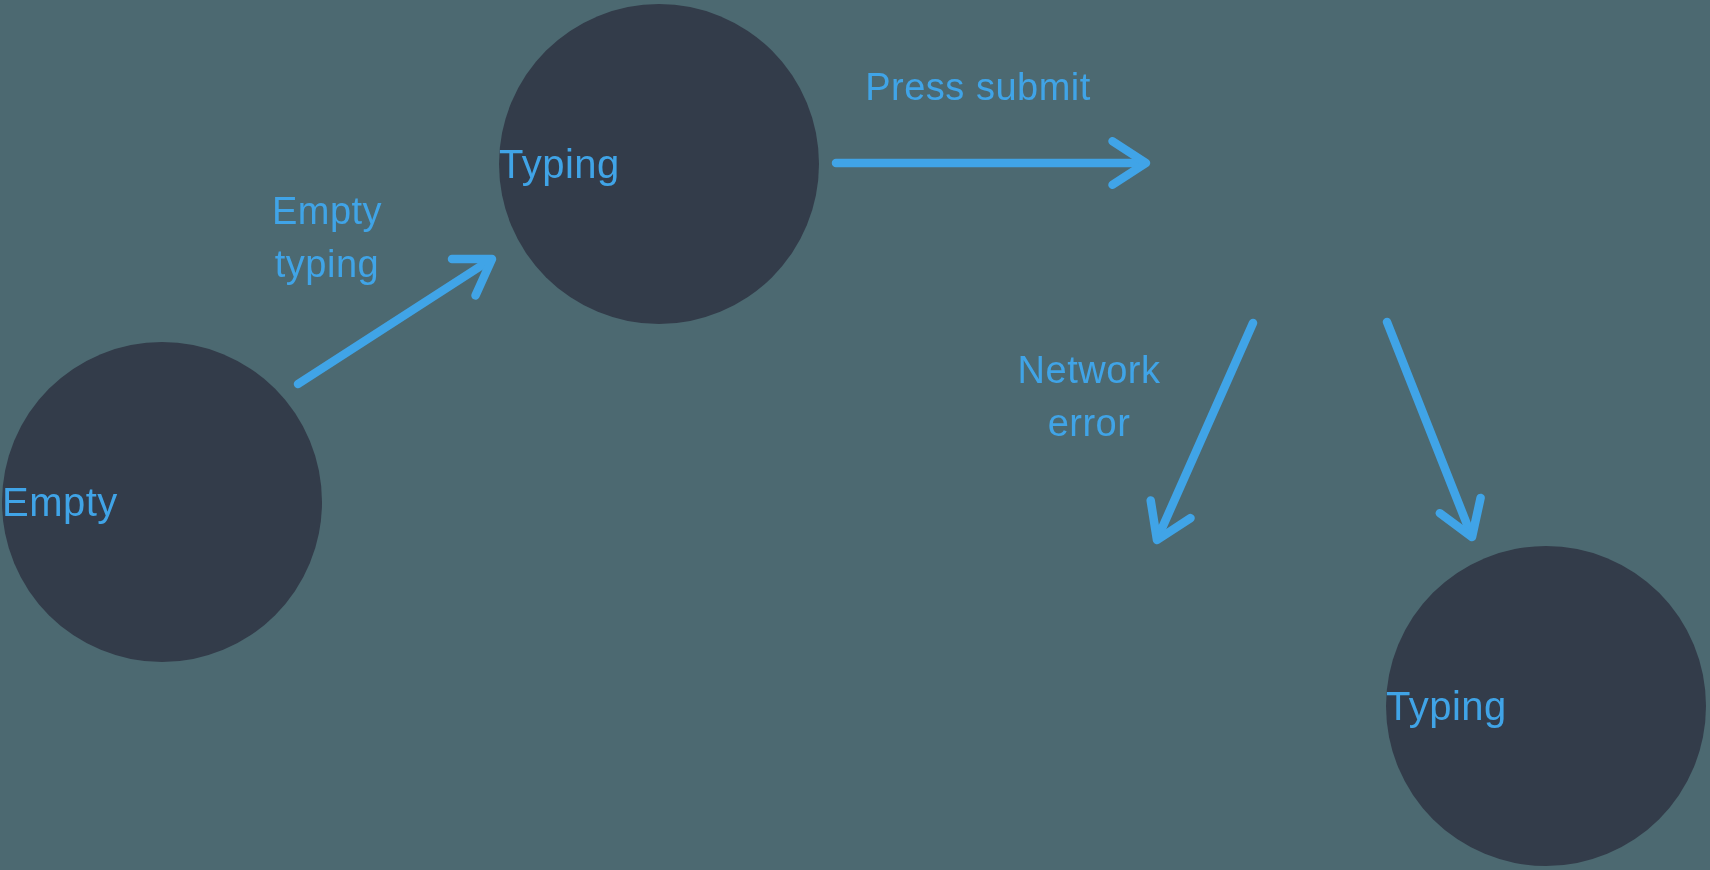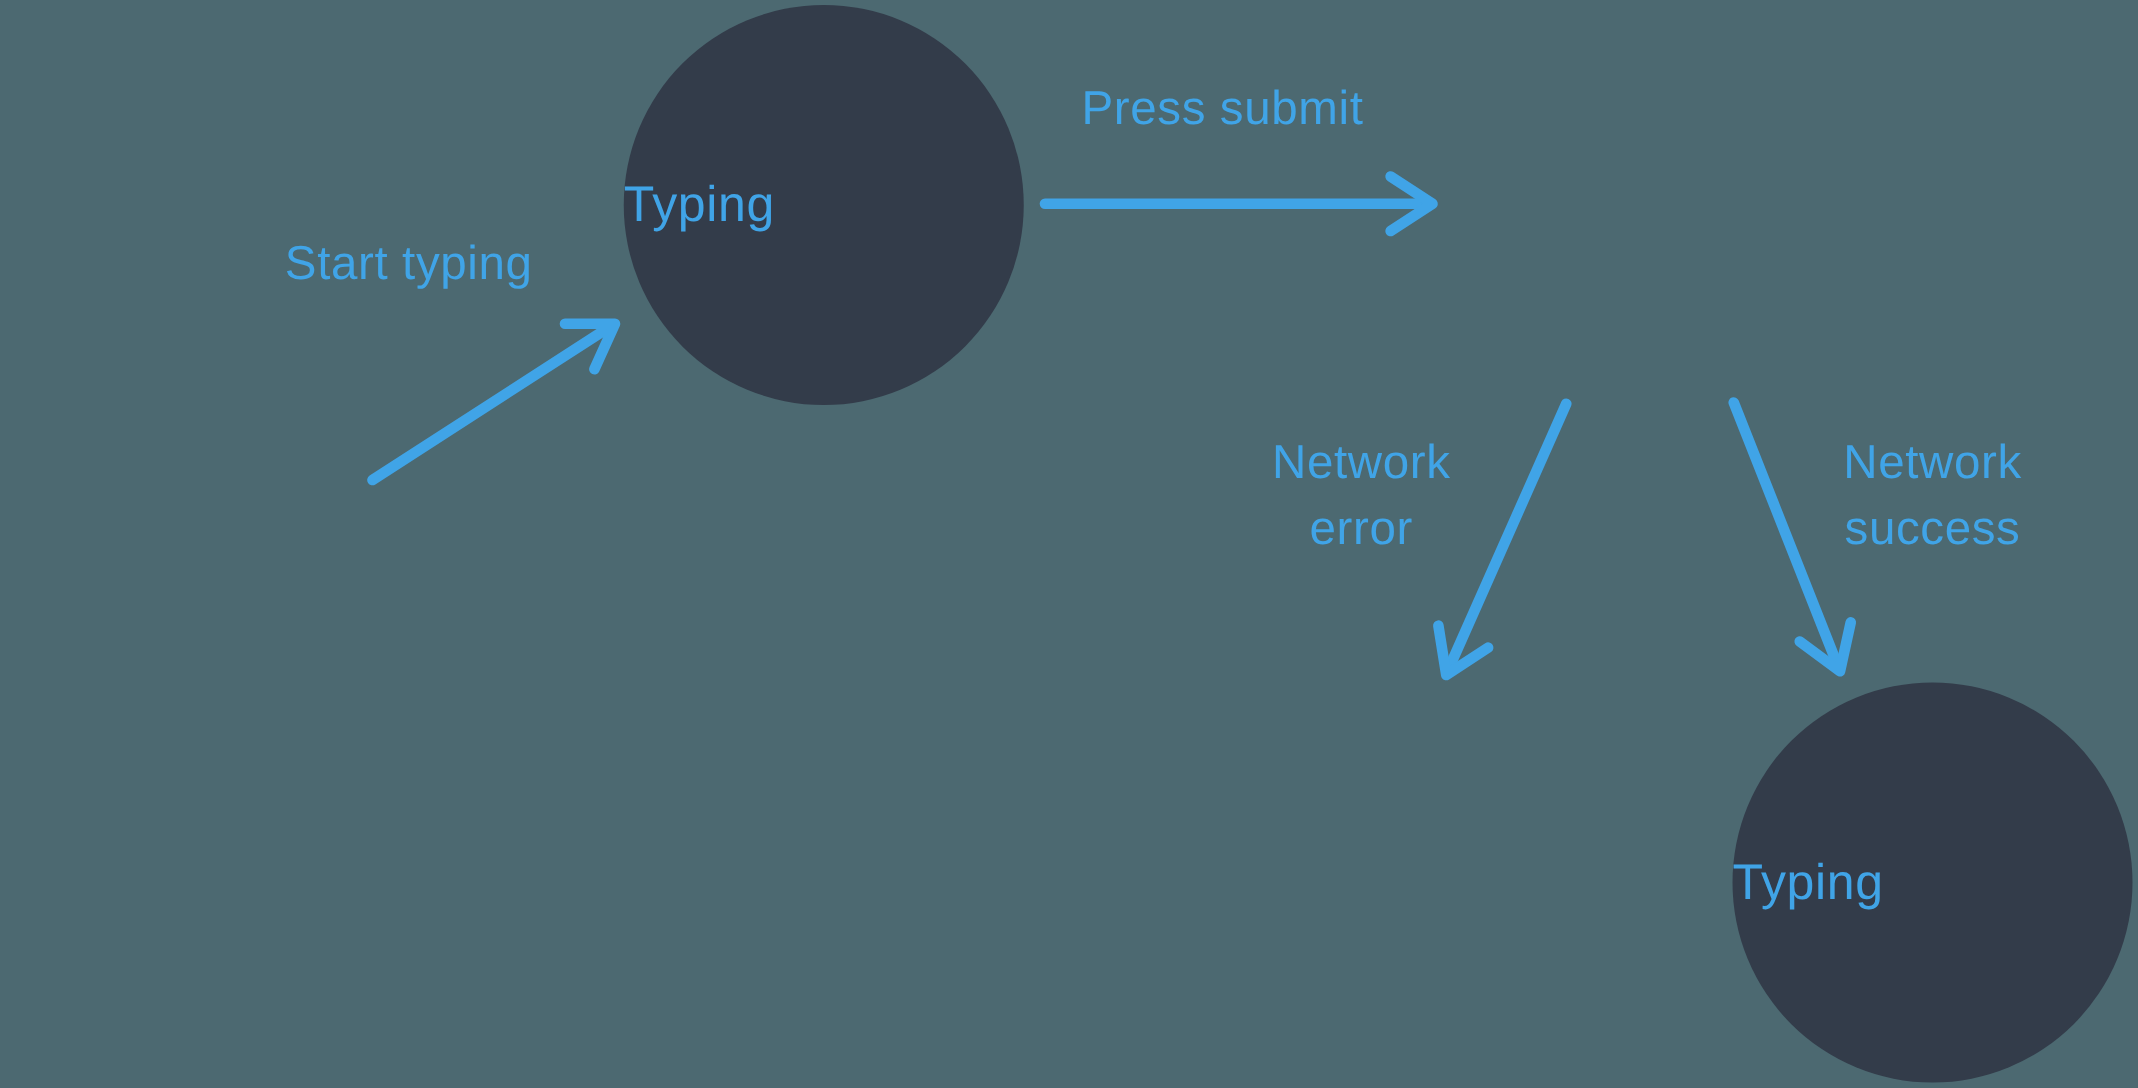--- a/index.html
+++ b/index.html
@@ -81,32 +81,34 @@
     <g>
       <line x1="1253" y1="323" x2="1159" y2="535"></line>
       <polyline points="1190.5,518.1 1157,540 1150.7,500.5"></polyline>
     </g>
     <g>
       <line x1="1387" y1="322" x2="1470" y2="532"></line>
       <polyline points="1480.6,497.9 1472,537 1439.8,513.2"></polyline>
     </g>
   </svg>
 
+  <div class="node node-empty">
+    <span>Empty</span>
+  </div>
 
   <div class="node node-typing">
     <span>Typing</span>
   </div>
 
 
 
   <div class="node node-success">
     <span>Typing</span>
   </div>
 
-  <div class="edge-label label-start-typing">Start typing</div>
+  <div class="edge-label label-start-typing">Empty typing</div>
 
   <div class="edge-label label-press-submit">Press submit</div>
 
   <div class="edge-label label-network-error">Network error</div>
 
-  <div class="edge-label label-network-success">Network success</div>
 
 </div>
 
 </body></html>

